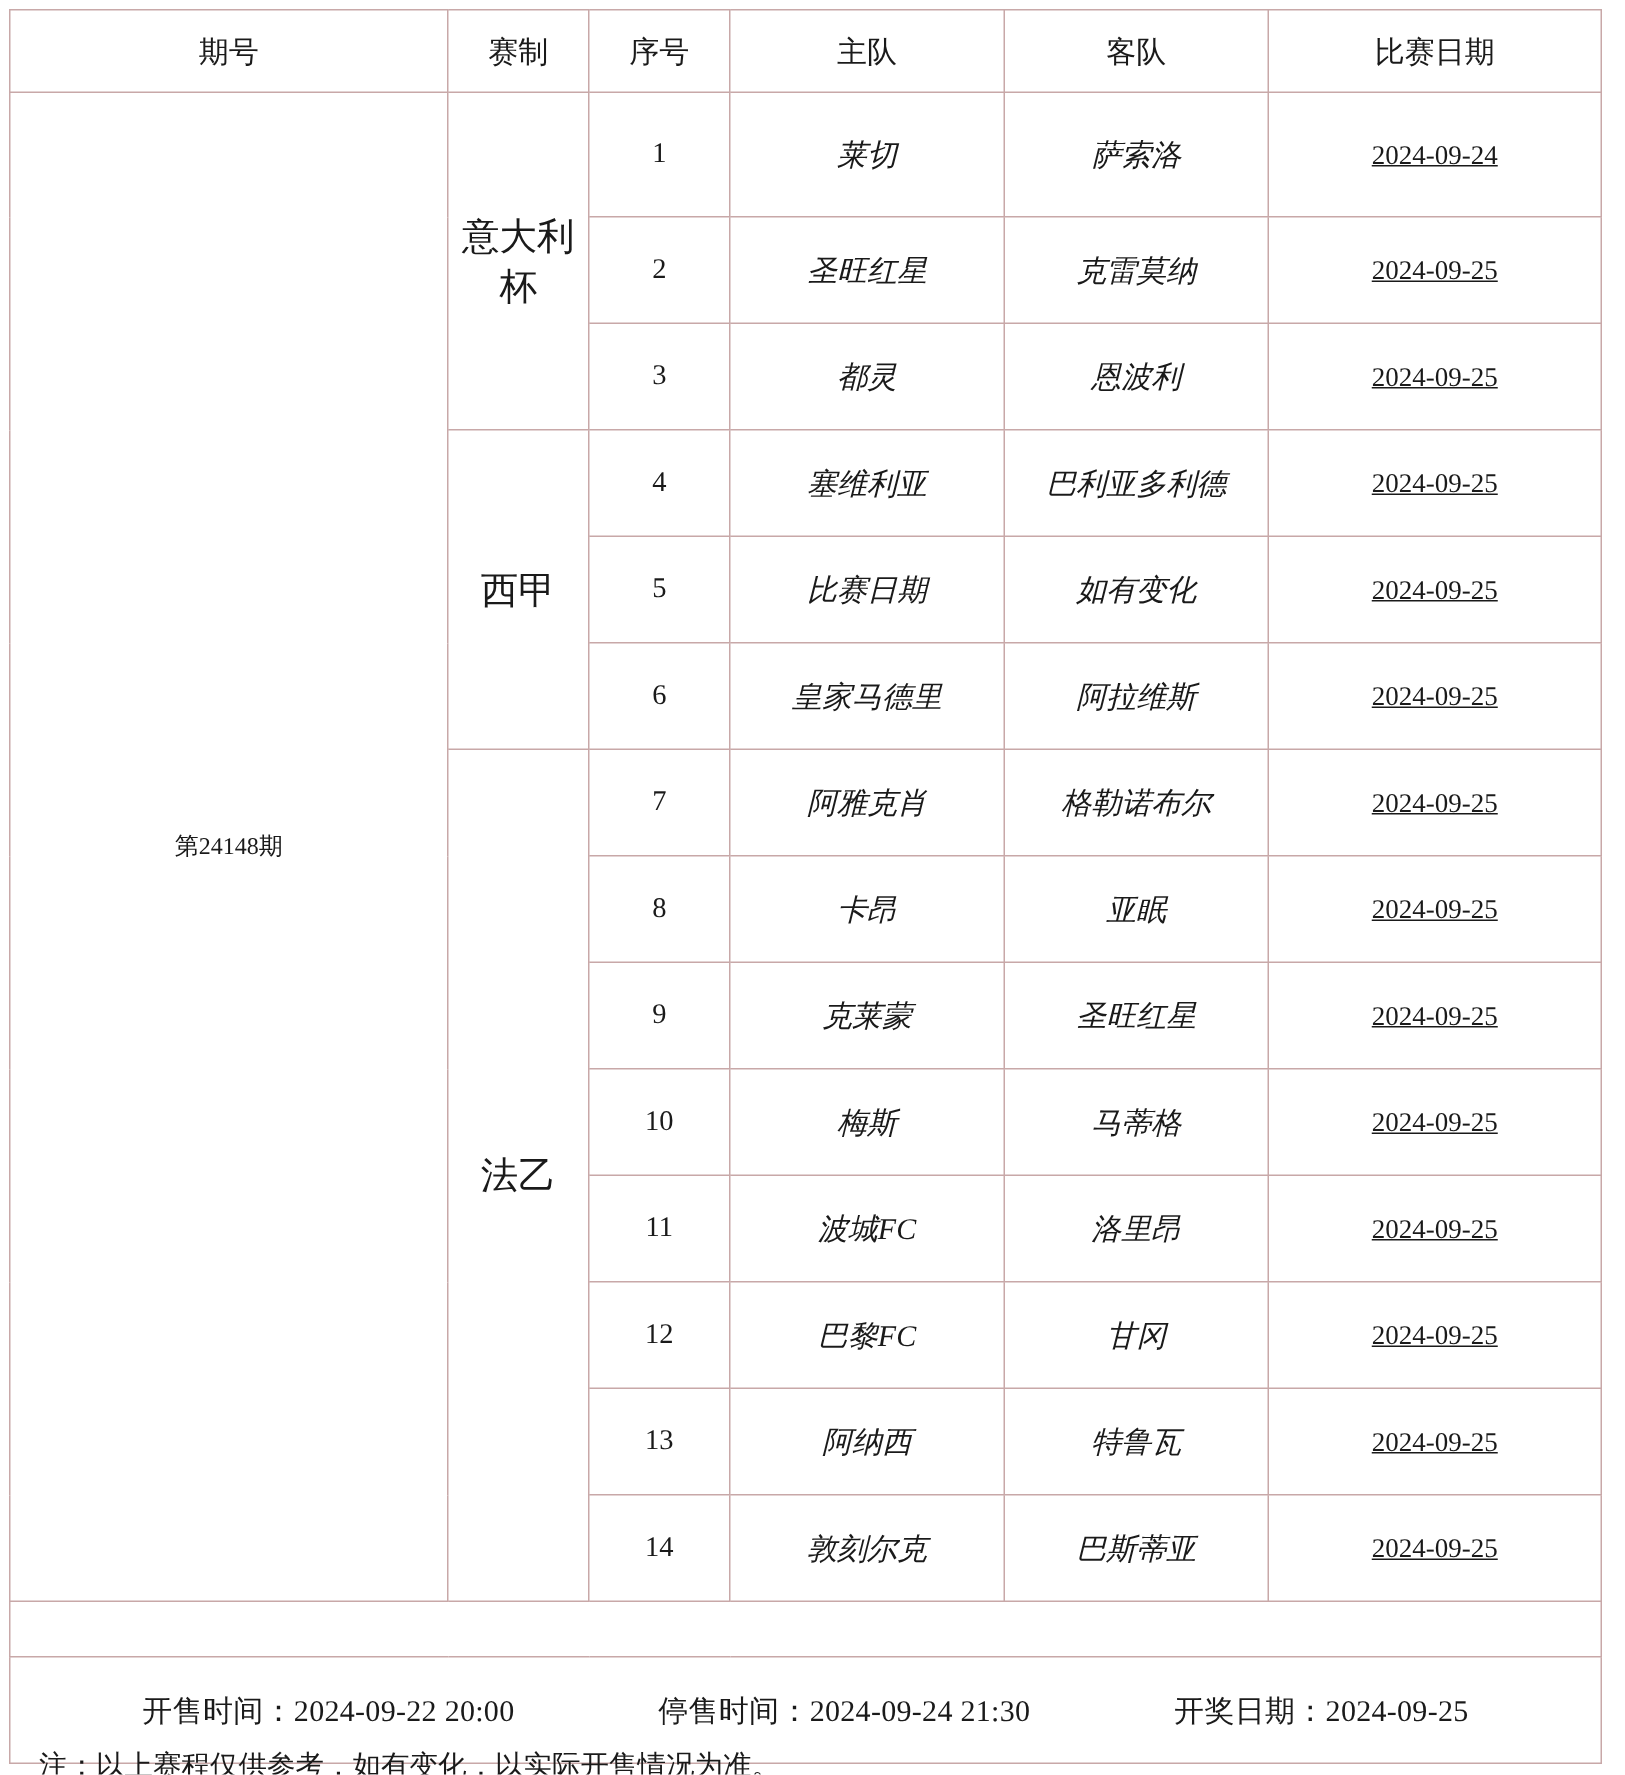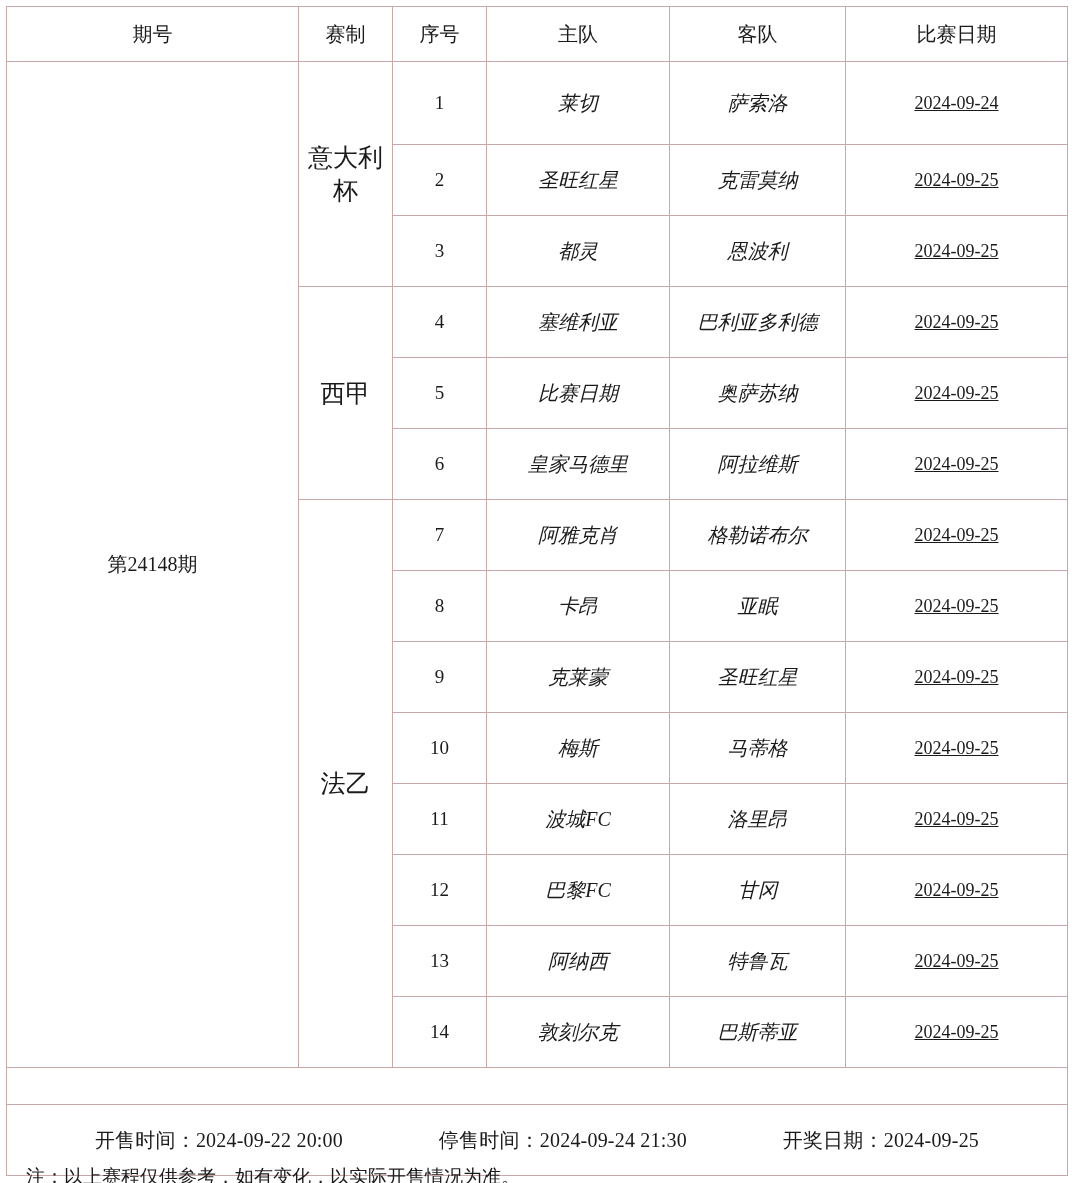--- a/index.html
+++ b/index.html
@@ -47,21 +47,21 @@
     height: 54px;
     font-size: 20px;
   }
   tbody td {
     height: 70px;
   }
   tbody tr:first-child td {
     height: 82px;
   }
   .issue-cell {
-    font-size: 20px;
+    font-size: 16px;
   }
   .league-cell {
     font-size: 25px;
   }
   .num-cell {
     font-size: 19px;
   }
   .team-cell {
     font-size: 20px;
     font-style: italic;
@@ -158,21 +158,21 @@
         <td class="league-cell" rowspan="3">西甲</td>
         <td class="num-cell">4</td>
         <td class="team-cell">塞维利亚</td>
         <td class="team-cell">巴利亚多利德</td>
         <td class="date-cell">2024-09-25</td>
       </tr>
 
       <tr>
         <td class="num-cell">5</td>
         <td class="team-cell">比赛日期</td>
-        <td class="team-cell">奥萨苏纳</td>
+        <td class="team-cell">如有变化</td>
         <td class="date-cell">2024-09-25</td>
       </tr>
 
       <tr>
         <td class="num-cell">6</td>
         <td class="team-cell">皇家马德里</td>
         <td class="team-cell">阿拉维斯</td>
         <td class="date-cell">2024-09-25</td>
       </tr>
 

